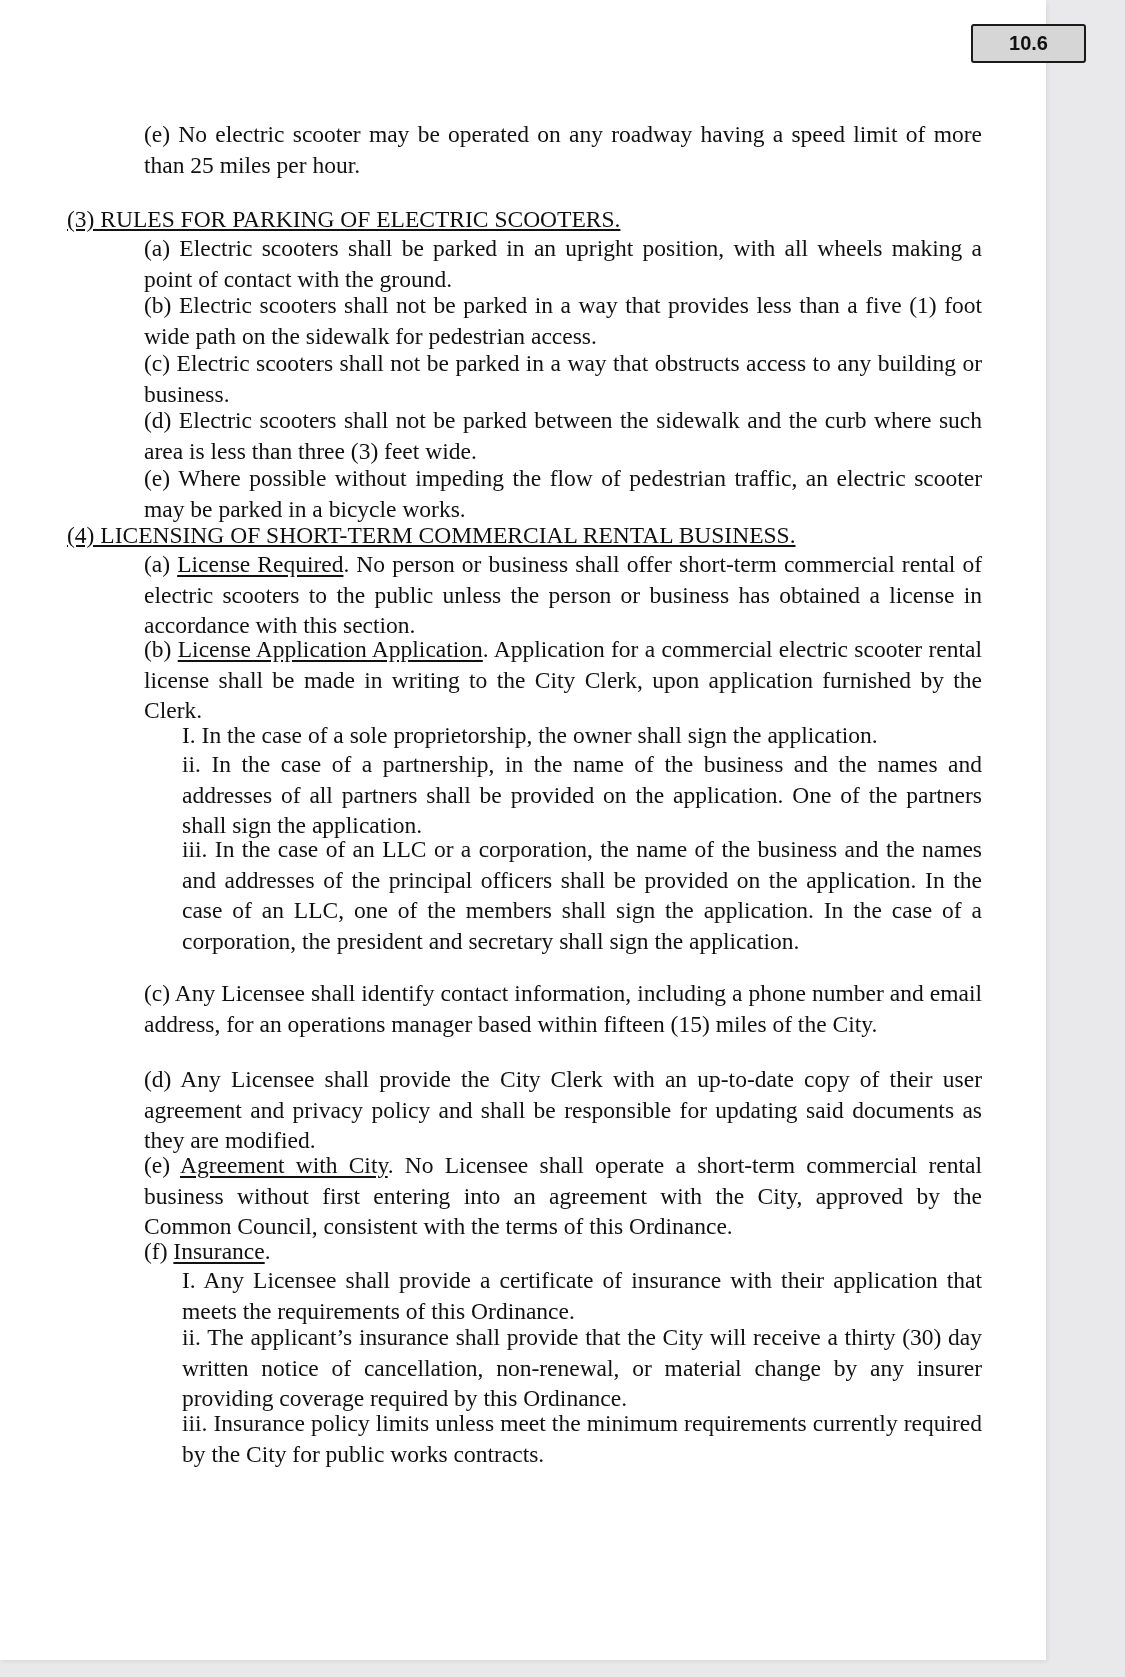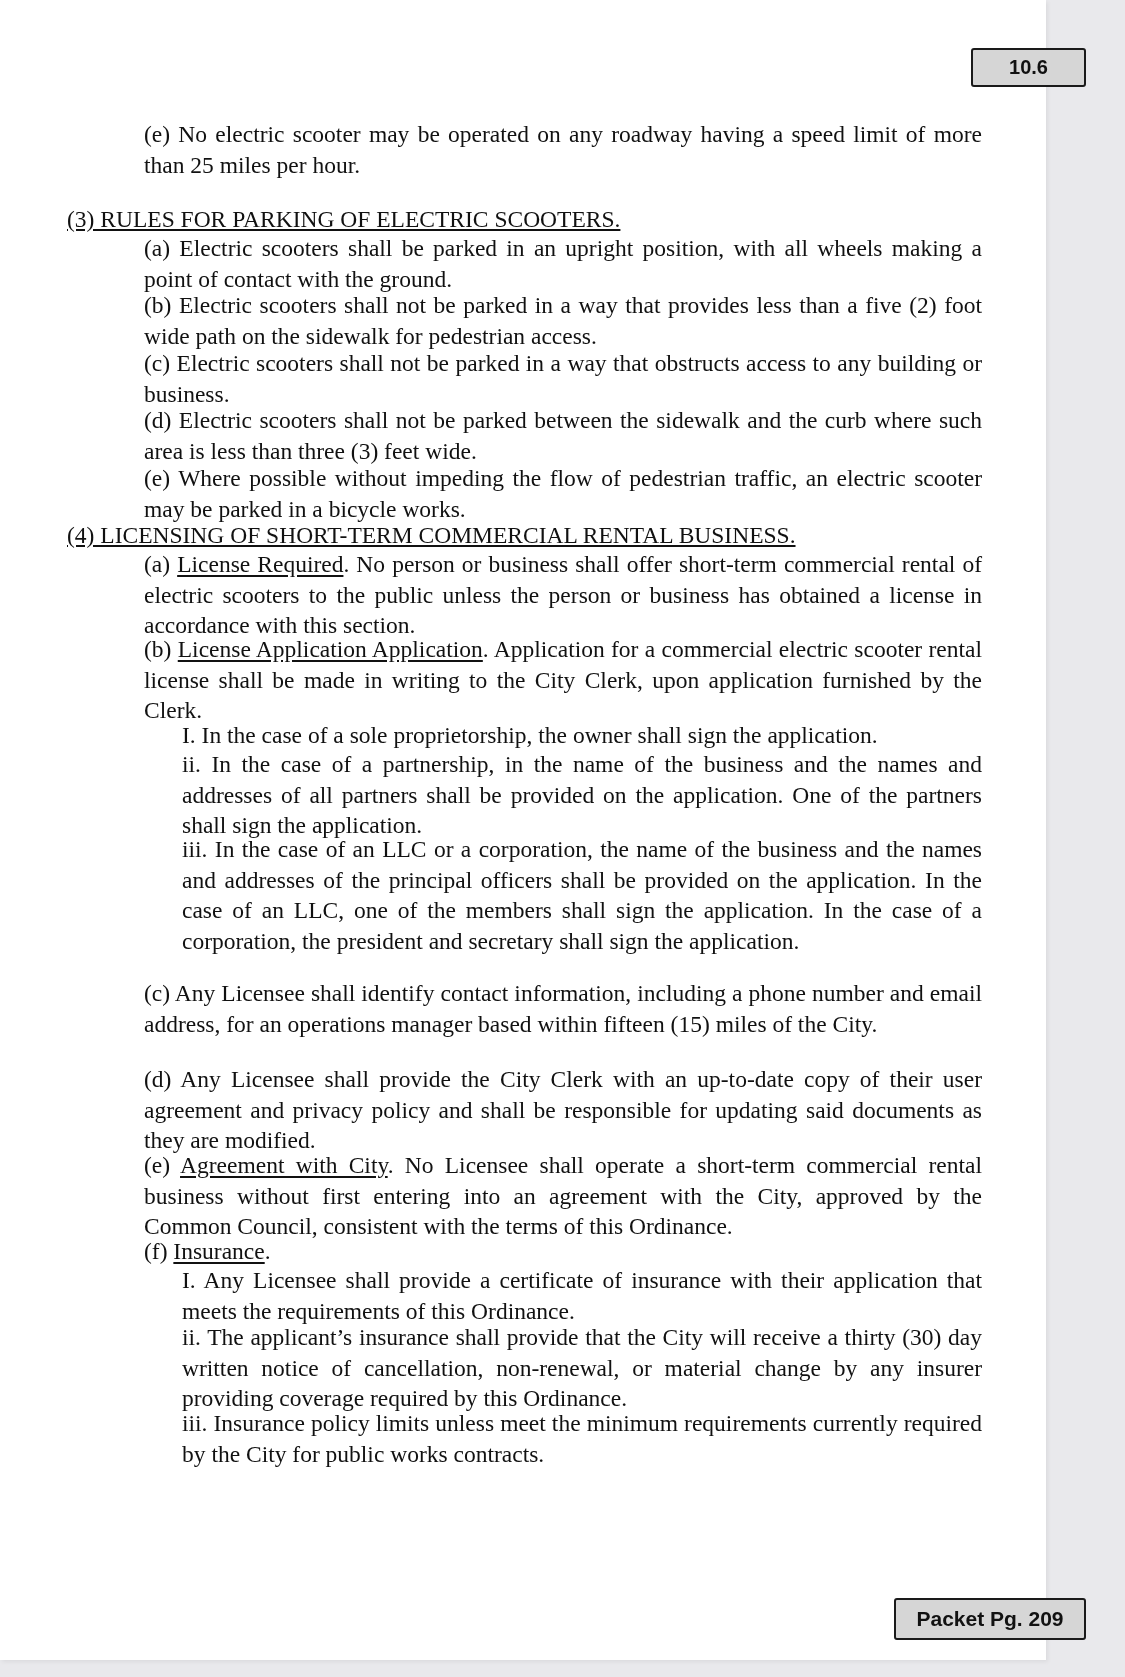--- a/index.html
+++ b/index.html
@@ -9,21 +9,21 @@
   }
   .page {
     position: absolute; left: 0; top: 0; width: 1046px; height: 1660px; background: #ffffff;
     box-shadow: 2px 2px 4px rgba(0,0,0,0.06);
   }
   .tag {
     position: absolute; border: 2px solid #1a1a1a; border-radius: 3px; background: #d6d6d6;
     font-family: "Liberation Sans", "DejaVu Sans", sans-serif; font-weight: bold; color: #111;
     text-align: center; box-sizing: border-box;
   }
-  .tag-top { left: 971px; top: 24px; width: 115px; height: 39px; line-height: 35px; font-size: 20px; margin-top: 24px; }
+  .tag-top { left: 971px; top: 24px; width: 115px; height: 39px; line-height: 35px; font-size: 20px; }
   .tag-bottom { left: 894px; top: 1598px; width: 192px; height: 42px; line-height: 38px; font-size: 21px; }
   .content { position: absolute; left: 0; top: 0; width: 1046px; }
   .p {
     position: absolute; font-size: 23.5px; line-height: 30.7px; text-align: justify;
     text-align-last: left; margin: 18px;
   }
   .lvl1 { left: 126px; width: 838px; }
   .lvl0 { left: 49px; width: 915px; text-decoration: underline; }
   .lvl2 { left: 164px; width: 800px; }
   u { text-decoration: underline; text-underline-offset: 3px; }
@@ -32,21 +32,21 @@
 <body>
 
 <div class="page">
   <div class="tag tag-top">10.6</div>
 
   <div class="content">
     <p class="p lvl1" style="top:101px">(e) No electric scooter may be operated on any roadway having a speed limit of more than 25 miles per hour.</p>
 
     <p class="p lvl0" style="top:186px">(3) RULES FOR PARKING OF ELECTRIC SCOOTERS.</p>
     <p class="p lvl1" style="top:215px">(a) Electric scooters shall be parked in an upright position, with all wheels making a point of contact with the ground.</p>
-    <p class="p lvl1" style="top:272px">(b) Electric scooters shall not be parked in a way that provides less than a five (2) foot wide path on the sidewalk for pedestrian access.</p>
+    <p class="p lvl1" style="top:272px">(b) Electric scooters shall not be parked in a way that provides less than a five (1) foot wide path on the sidewalk for pedestrian access.</p>
     <p class="p lvl1" style="top:330px">(c) Electric scooters shall not be parked in a way that obstructs access to any building or business.</p>
     <p class="p lvl1" style="top:387px">(d) Electric scooters shall not be parked between the sidewalk and the curb where such area is less than three (3) feet wide.</p>
     <p class="p lvl1" style="top:445px">(e) Where possible without impeding the flow of pedestrian traffic, an electric scooter may be parked in a bicycle works.</p>
 
     <p class="p lvl0" style="top:502px">(4)  LICENSING OF SHORT-TERM COMMERCIAL RENTAL BUSINESS.</p>
 
     <p class="p lvl1" style="top:531px"><span>(a) </span><u>License Required</u><span>. No person or business shall offer short-term commercial rental of electric scooters to the public unless the person or business has obtained a license in accordance with this section.</span></p>
 
     <p class="p lvl1" style="top:616px"><span>(b)  </span><u>License Application Application</u><span>. Application for a commercial electric scooter rental license shall be made in writing to the City Clerk, upon application furnished by the Clerk.</span></p>
 
@@ -59,14 +59,13 @@
 
     <p class="p lvl1" style="top:1132px"><span>(e) </span><u>Agreement with City</u><span>.  No Licensee shall operate a short-term commercial rental business without first entering into an agreement with the City, approved by the Common Council, consistent with the terms of this Ordinance.</span></p>
 
     <p class="p lvl1" style="top:1218px"><span>(f) </span><u>Insurance</u><span>.</span></p>
 
     <p class="p lvl2" style="top:1247px">I. Any Licensee shall provide a certificate of insurance with their application that meets the requirements of this Ordinance.</p>
     <p class="p lvl2" style="top:1304px">ii. The applicant’s insurance shall provide that the City will receive a thirty (30) day written notice of cancellation, non-renewal, or material change by any insurer providing coverage required by this Ordinance.</p>
     <p class="p lvl2" style="top:1390px">iii. Insurance policy limits unless meet the minimum requirements currently required by the City for public works contracts.</p>
   </div>
 
-  <div class="tag tag-bottom">Packet Pg. 209</div>
 </div>
 
 </body></html>

